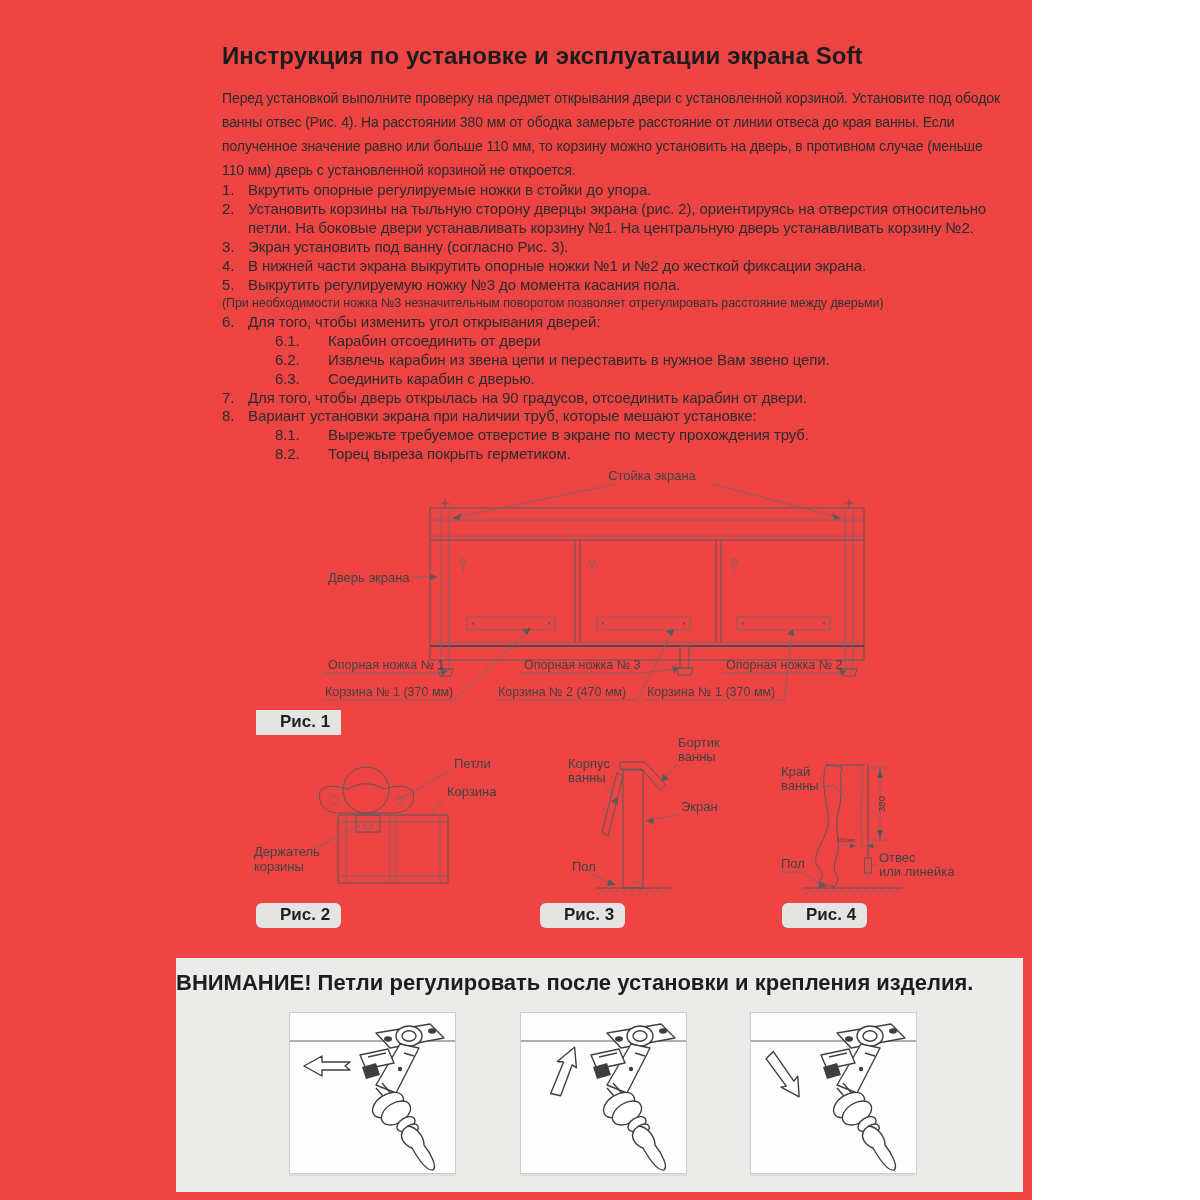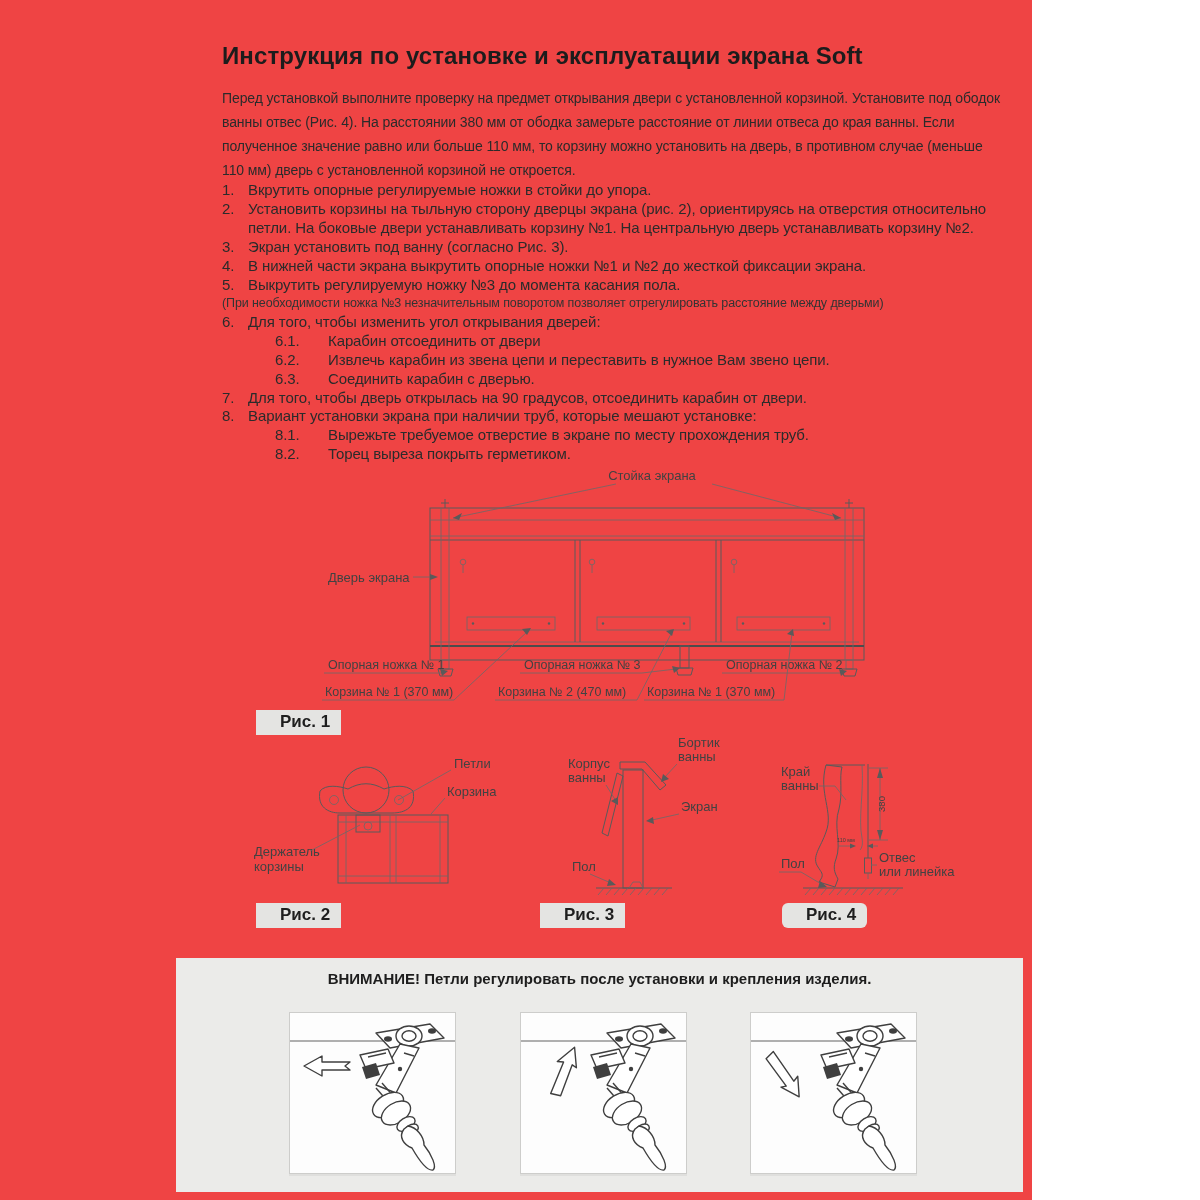--- a/index.html
+++ b/index.html
@@ -43,22 +43,22 @@
   .ln{stroke:#5a5a5a;fill:none;stroke-width:1;}
   .ln-th{stroke:#6a6a6a;fill:none;stroke-width:0.8;}
   .ln-bold{stroke:#4c4c4c;fill:none;stroke-width:1.8;}
   .ah{fill:#5a5a5a;stroke:none;}
 
   .band{
     position:absolute;left:176px;top:958px;width:847px;height:234px;
     background:#ebebe9;
   }
   .warning-text{
-    position:absolute;left:0;top:12px;width:847px;text-align:center;
-    font-size:15px;font-weight:bold;color:#1d1d1d;
+    position:absolute;left:0;top:12px;width:847px;text-align:left;
+    font-size:22px;font-weight:bold;color:#1d1d1d;
   }
   .hinge-box{
     position:absolute;top:54px;width:167px;height:162px;
     background:#fdfdfd;border:1px solid #cdcdcb;box-sizing:border-box;
     box-shadow:0 2px 0 rgba(0,0,0,0.05);
   }
   .hinge-box svg{position:absolute;left:0;top:0;}
   .hb1{left:113px;} .hb2{left:344px;} .hb3{left:574px;}
   .defs-holder{position:absolute;width:0;height:0;}
 </style>
@@ -251,21 +251,21 @@
 
     <text x="204" y="16" class="lbl">Петли</text>
     <line x1="201" y1="18" x2="148" y2="48" class="ln-th"></line>
     <text x="197" y="44" class="lbl">Корзина</text>
     <line x1="195" y1="46" x2="181" y2="62" class="ln-th"></line>
     <text x="4" y="104" class="lbl">Держатель</text>
     <text x="4" y="119" class="lbl">корзины</text>
     <line x1="60" y1="99" x2="110" y2="73" class="ln-th"></line>
   </svg>
 
-  <div class="fig-caption" style="left:256px;top:903px;">Рис. 2</div>
+  <div class="fig-caption" style="left:256px;top:903px;border-radius:6px;">Рис. 2</div>
 
   <svg style="left:560px;top:733px;" width="190" height="170" viewBox="0 0 190 170">
     <rect x="63" y="37" width="20" height="118" class="ln" fill="#fff"></rect>
     <polygon points="60,29 85,29 106,52 100,57 82,36 60,36" class="ln" fill="#fff"></polygon>
     <polygon points="57,40 63,43 48,103 42,100" class="ln" fill="#fff"></polygon>
 
     <line x1="36" y1="155" x2="112" y2="155" class="ln"></line>
     <g class="ln-th">
       <line x1="44" y1="155" x2="38" y2="162"></line>
         <line x1="52" y1="155" x2="46" y2="162"></line>
@@ -288,21 +288,21 @@
     <polyline points="117,31 104,45" class="ln-th"></polyline>
     <polygon points="101,49 109,46 103,41" class="ah"></polygon>
     <text x="121" y="78" class="lbl">Экран</text>
     <polyline points="119,81 92,87" class="ln-th"></polyline>
     <polygon points="86,88 94,91 93,84" class="ah"></polygon>
     <text x="12" y="138" class="lbl">Пол</text>
     <polyline points="30,141 51,150" class="ln-th"></polyline>
     <polygon points="56,152 49,146 47,153" class="ah"></polygon>
   </svg>
 
-  <div class="fig-caption" style="left:540px;top:903px;">Рис. 3</div>
+  <div class="fig-caption" style="left:540px;top:903px;border-radius:6px;">Рис. 3</div>
 
   <svg style="left:775px;top:738px;" width="215" height="166" viewBox="0 0 215 166">
 
     <path d="M51,27 C43,55 59,74 51,94 C46,109 36,119 43,129 C46,134 49,136 46,141 L44,144 L60,149 L63,141 C59,134 58,129 61,121 C67,105 58,89 64,71 C68,55 64,39 67,29 Z" class="ln" fill="#fff"></path>
     <line x1="51" y1="27" x2="90" y2="27" class="ln"></line>
     <path d="M87,27 C89,55 83,80 87,100 C88,106 87,110 85,112" class="ln-th"></path>
 
     <line x1="93" y1="26" x2="93" y2="120" class="ln"></line>
     <rect x="89.5" y="120" width="7" height="15" class="ln" fill="#fff"></rect>
     <line x1="93" y1="135" x2="93" y2="141" class="ln-th"></line>

